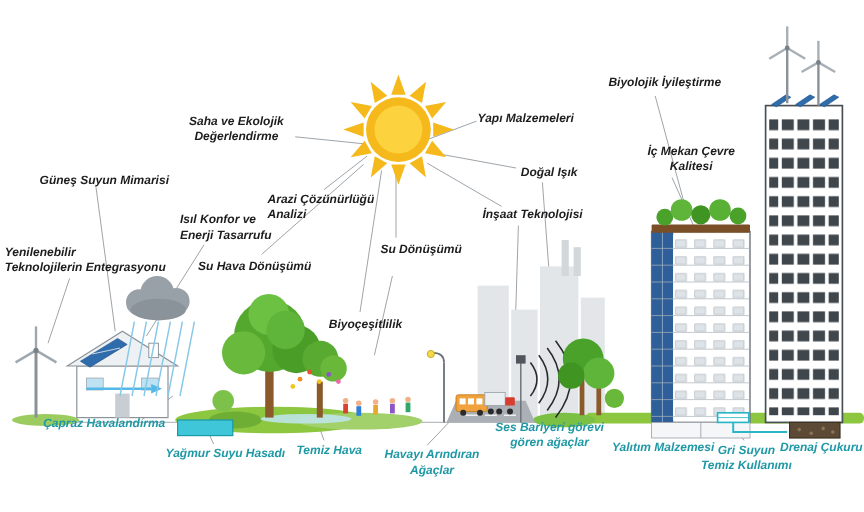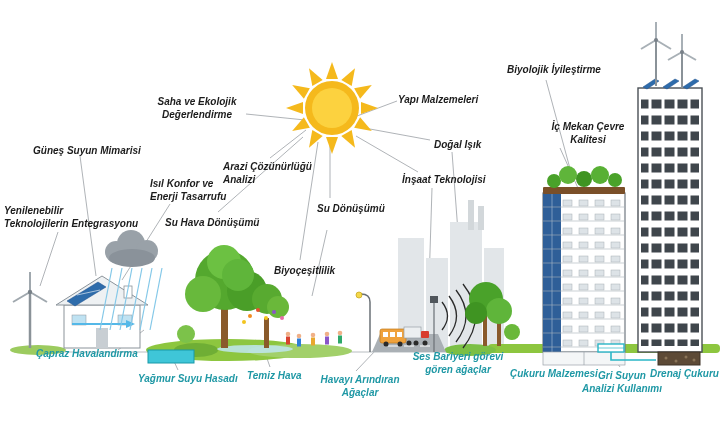--- a/index.html
+++ b/index.html
@@ -293,39 +293,39 @@
     <circle cx="686" cy="357" r="1.5" fill="#8a7458"></circle>
     <circle cx="694" cy="360" r="1.5" fill="#8a7458"></circle>
   </g>
 </svg>
 
 <div class="lbl" style="left:33px;top:144px">Güneş Suyun Mimarisi</div>
 <div class="lbl center" style="left:147px;top:95px;width:100px">Saha ve Ekolojik
 Değerlendirme</div>
 <div class="lbl" style="left:398px;top:93px">Yapı Malzemeleri</div>
 <div class="lbl" style="left:507px;top:63px">Biyolojik İyileştirme</div>
-<div class="lbl center" style="left:544px;top:120px;width:88px">İç Mekan Çevre
+<div class="lbl center" style="left:532px;top:120px;width:88px">İç Mekan Çevre
 Kalitesi</div>
 <div class="lbl" style="left:434px;top:138px">Doğal Işık</div>
 <div class="lbl" style="left:402px;top:173px">İnşaat Teknolojisi</div>
 <div class="lbl" style="left:223px;top:160px">Arazi Çözünürlüğü
 Analizi</div>
 <div class="lbl" style="left:150px;top:177px">Isıl Konfor ve
 Enerji Tasarrufu</div>
 <div class="lbl" style="left:165px;top:216px">Su Hava Dönüşümü</div>
 <div class="lbl" style="left:317px;top:202px">Su Dönüşümü</div>
 <div class="lbl" style="left:4px;top:204px">Yenilenebilir
 Teknolojilerin Entegrasyonu</div>
 <div class="lbl" style="left:274px;top:264px">Biyoçeşitlilik</div>
 
 <div class="lbl teal" style="left:36px;top:347px">Çapraz Havalandırma</div>
 <div class="lbl teal" style="left:138px;top:372px">Yağmur Suyu Hasadı</div>
 <div class="lbl teal" style="left:247px;top:369px">Temiz Hava</div>
 <div class="lbl teal center" style="left:314px;top:373px;width:92px">Havayı Arındıran
 Ağaçlar</div>
 <div class="lbl teal center" style="left:408px;top:350px;width:100px">Ses Bariyeri görevi
 gören ağaçlar</div>
-<div class="lbl teal" style="left:510px;top:367px">Çukuru Malzemesi</div>
+<div class="lbl teal" style="left:510px;top:367px">Yalıtım Malzemesi</div>
 <div class="lbl teal center" style="left:578px;top:369px;width:88px">Gri Suyun
-Analizi Kullanımı</div>
+Temiz Kullanımı</div>
 <div class="lbl teal" style="left:650px;top:367px">Drenaj Çukuru</div>
 
 </div>
 
 </body></html>

